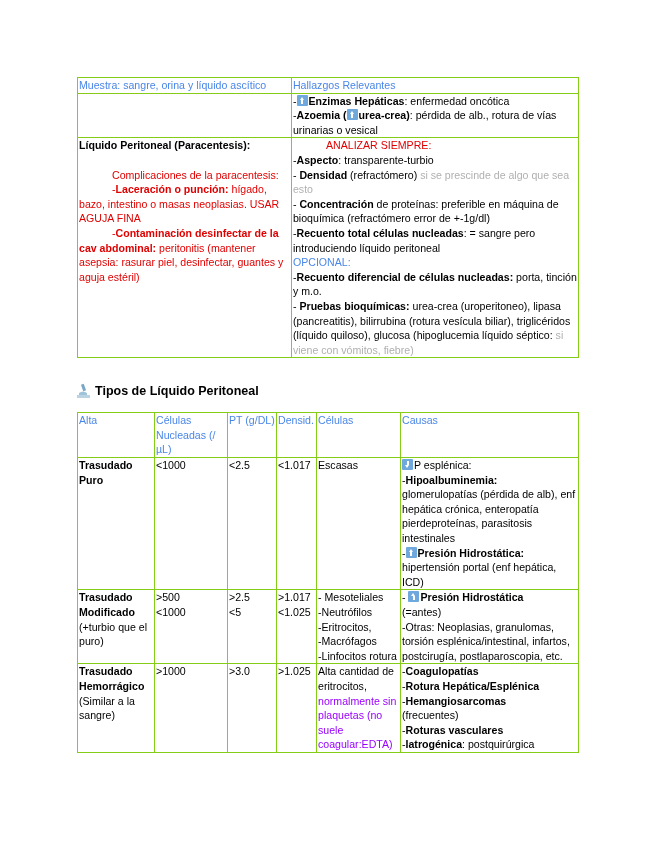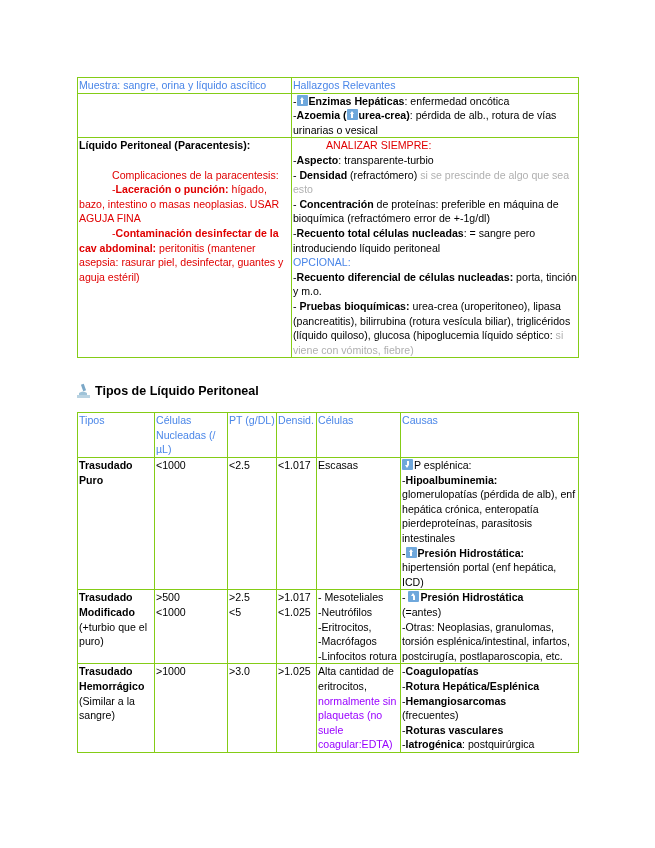--- a/index.html
+++ b/index.html
@@ -70,21 +70,21 @@
       <path d="M3 10 Q7 7 11 10 L11 12 L3 12 Z" fill="#9fc3d8"></path>
       <rect x="1" y="12" width="13" height="3" fill="#b9d3e2"></rect>
     </svg>
   </span>
   <span>Tipos de Líquido Peritoneal</span>
 </div>
 
 <table id="t2">
   <tbody>
       <tr style="height:45px">
-    <td class="blue" style="width:74px">Tipos</td>
+    <td class="blue" style="width:74px">Alta</td>
     <td class="blue" style="width:70px">Células Nucleadas (/µL)</td>
     <td class="blue" style="width:46px">PT (g/DL)</td>
     <td class="blue" style="width:37px">Densid.</td>
     <td class="blue" style="width:81px">Células</td>
     <td class="blue">Causas</td>
   </tr>
   <tr>
     <td><b>Trasudado Puro</b></td>
     <td>&lt;1000</td>
     <td>&lt;2.5</td>

